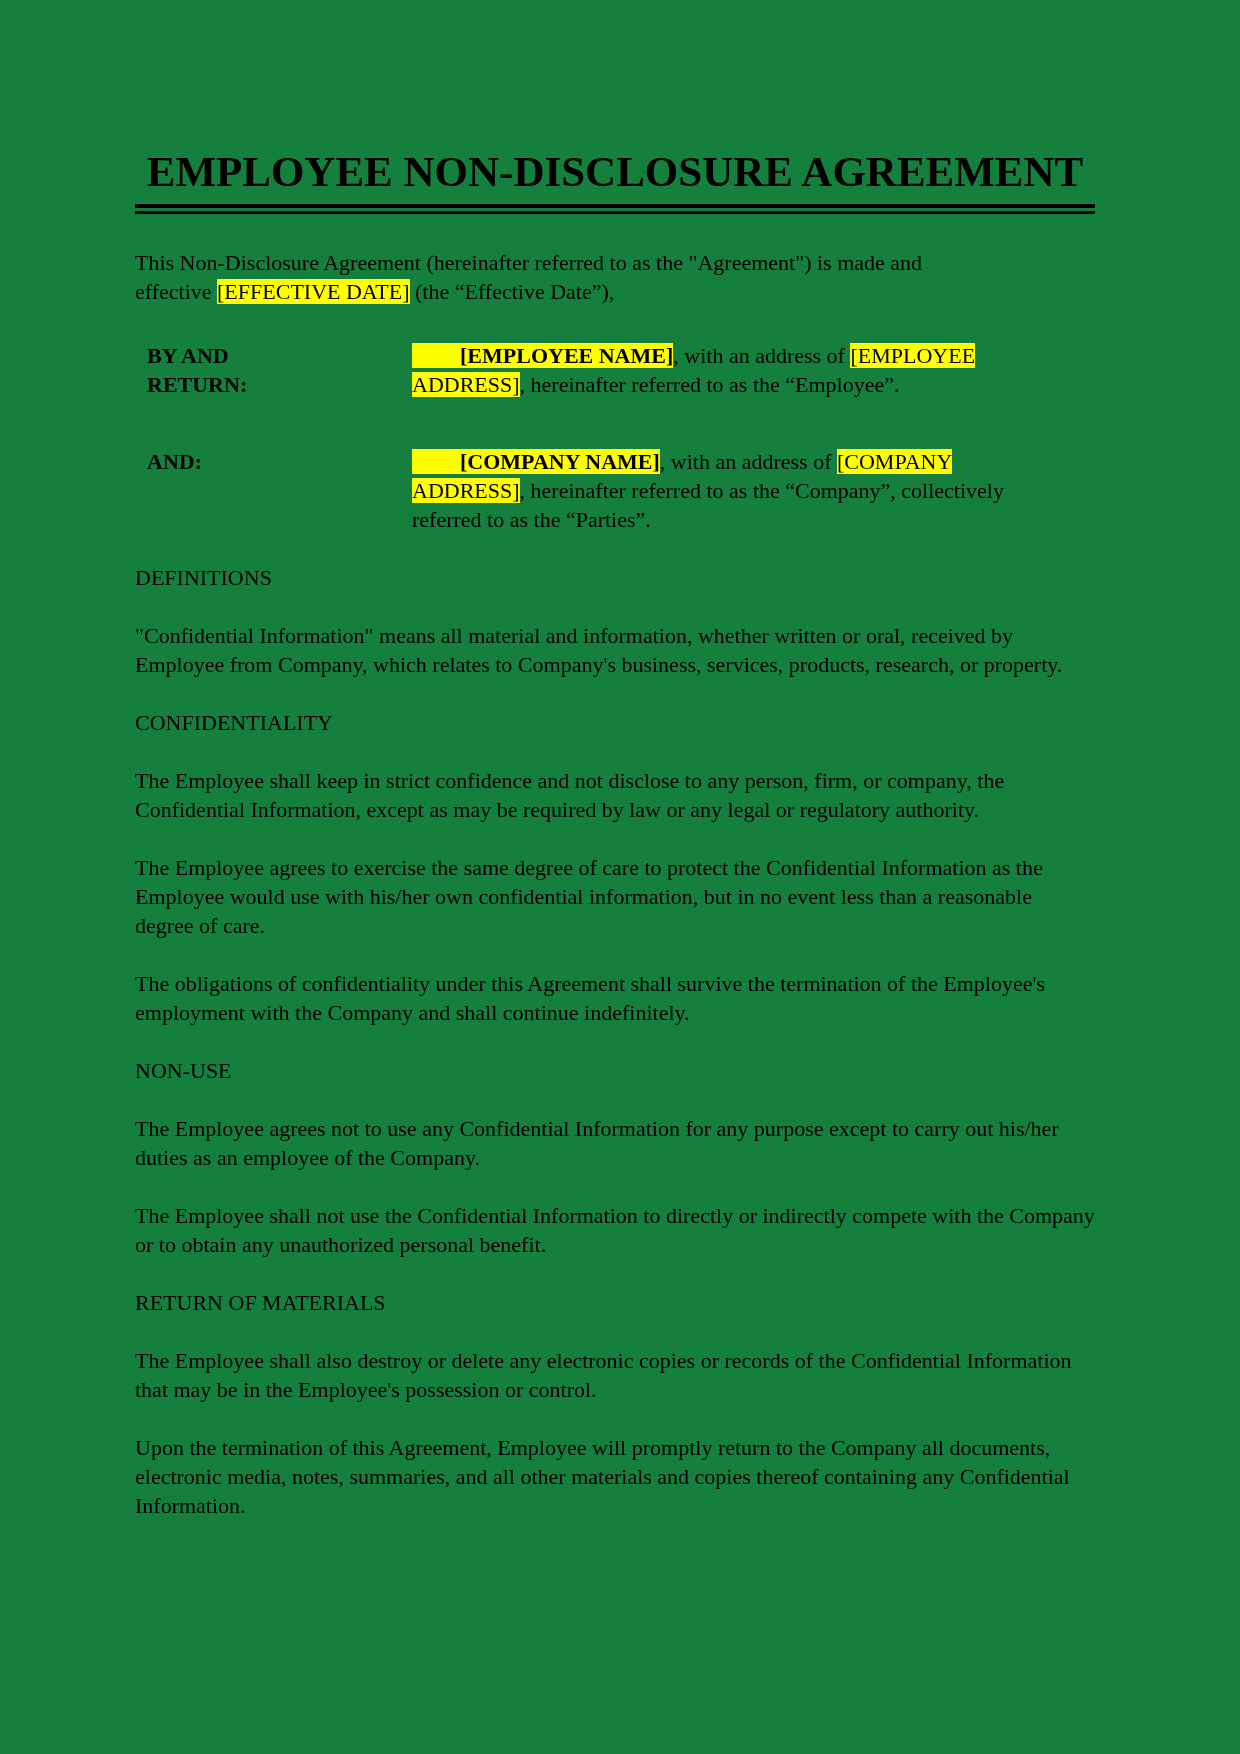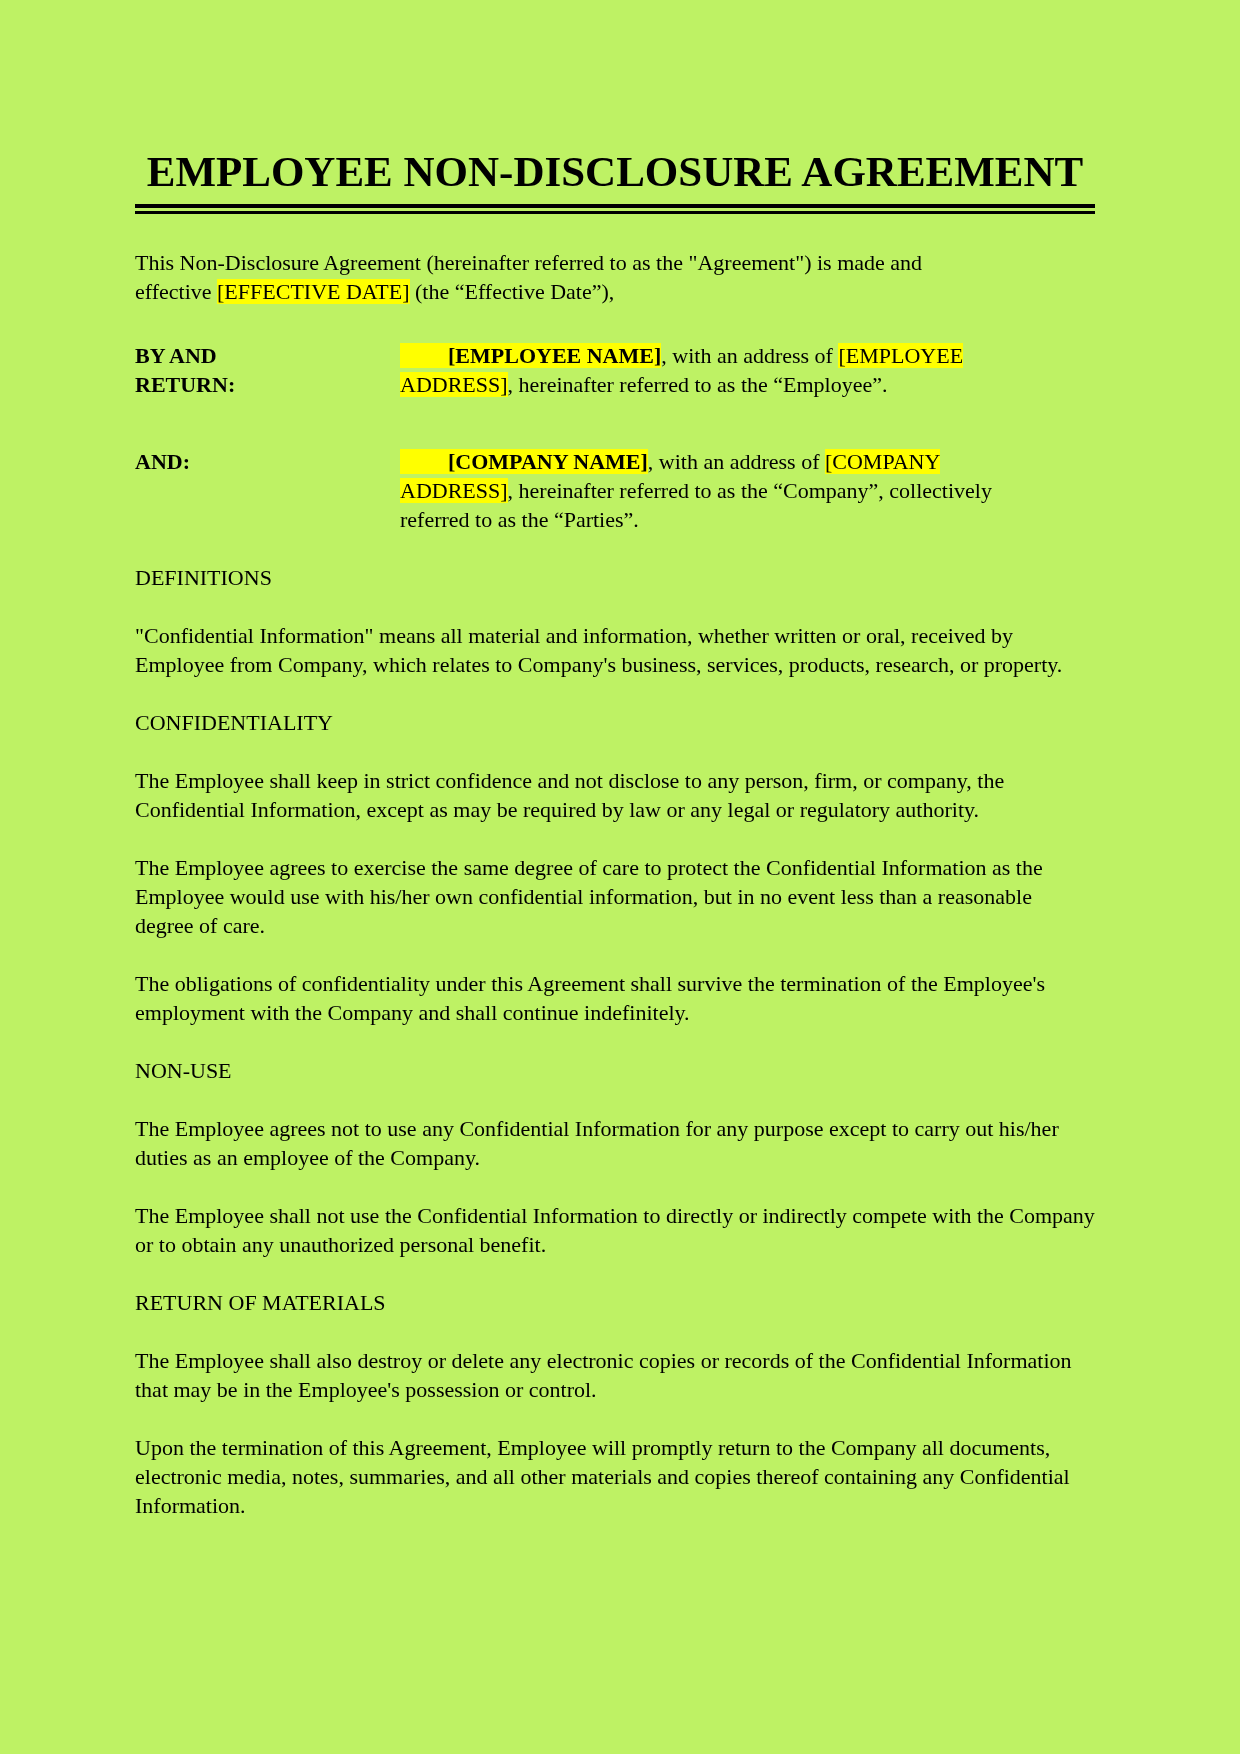--- a/index.html
+++ b/index.html
@@ -1,21 +1,21 @@
 <!DOCTYPE html>
 <html style="--hl: #ffff00;"><head>
 <meta charset="utf-8">
 <style>
   html, body { margin: 0; padding: 0; background: #ffffff; }
   .page {
     position: relative;
     width: 1240px;
     height: 1754px;
     box-sizing: border-box;
-    background: #bef264;
+    background: #15803d;
     color: #000000;
     font-family: "Liberation Serif", "DejaVu Serif", serif;
     font-size: 22px;
     line-height: 29px;
     padding: 146px 145px 0 135px;
     overflow: hidden;
   }
   .doc-title {
     font-size: 43px;
     line-height: 52px;
@@ -23,21 +23,21 @@
     text-align: center;
     margin: 0 0 6px 0;
     white-space: nowrap;
   }
   .title-rule { margin: 0 0 34px 0; }
   .title-rule .r1 { height: 4px; background: #000; }
   .title-rule .gap { height: 3px; }
   .title-rule .r2 { height: 3px; background: #000; }
   .para { margin: 0 0 29px 0; }
   .intro { margin-bottom: 35px; }
-  .party { display: flex; margin-bottom: 29px; }
+  .party { display: flex; margin-bottom: 29px; margin-left: 12px; }
   .party.first { margin-bottom: 48px; }
   .party .label { width: 265px; flex: none; font-weight: bold; }
   .party .text { flex: 1; }
   .heading {
     font-size: 22px;
     line-height: 29px;
     font-weight: normal;
     margin: 0 0 29px 0;
   }
   .hl { background: var(--hl, #ffff00); }

